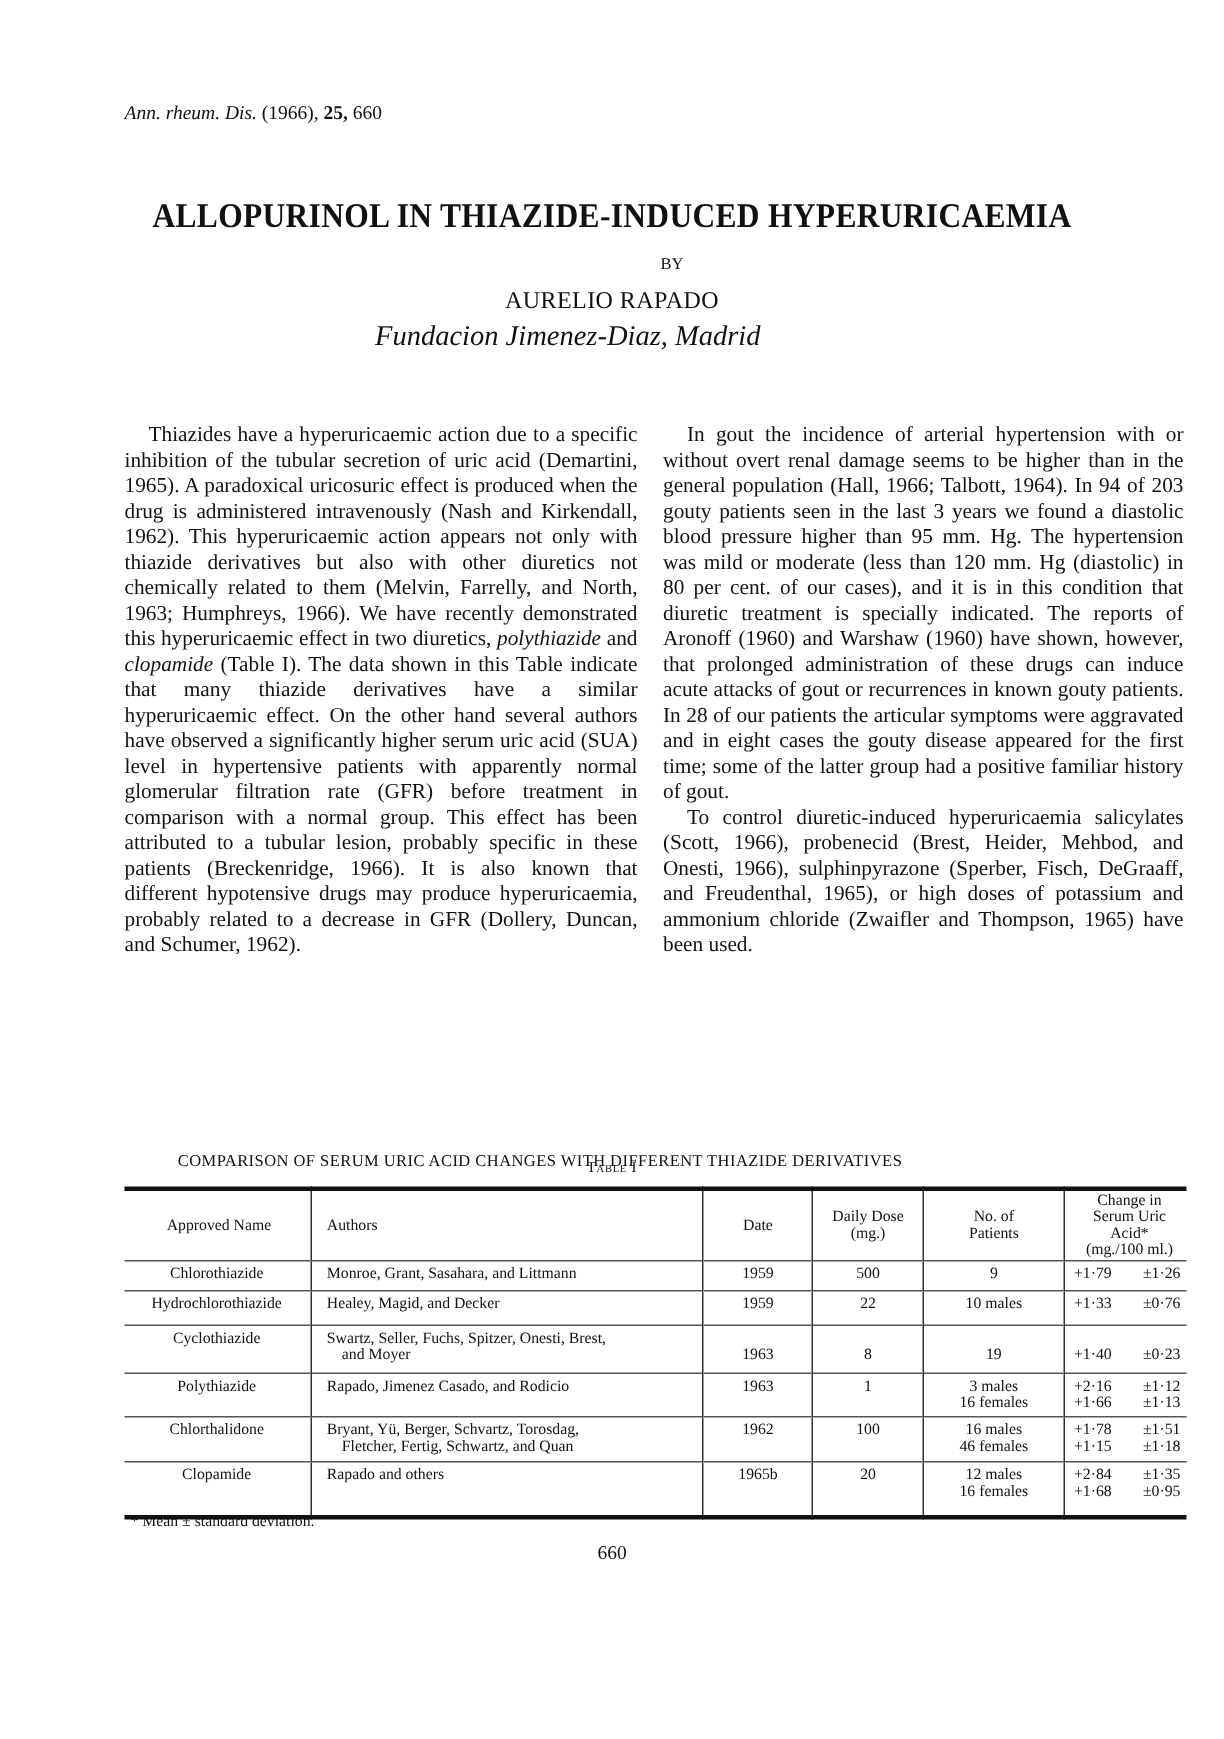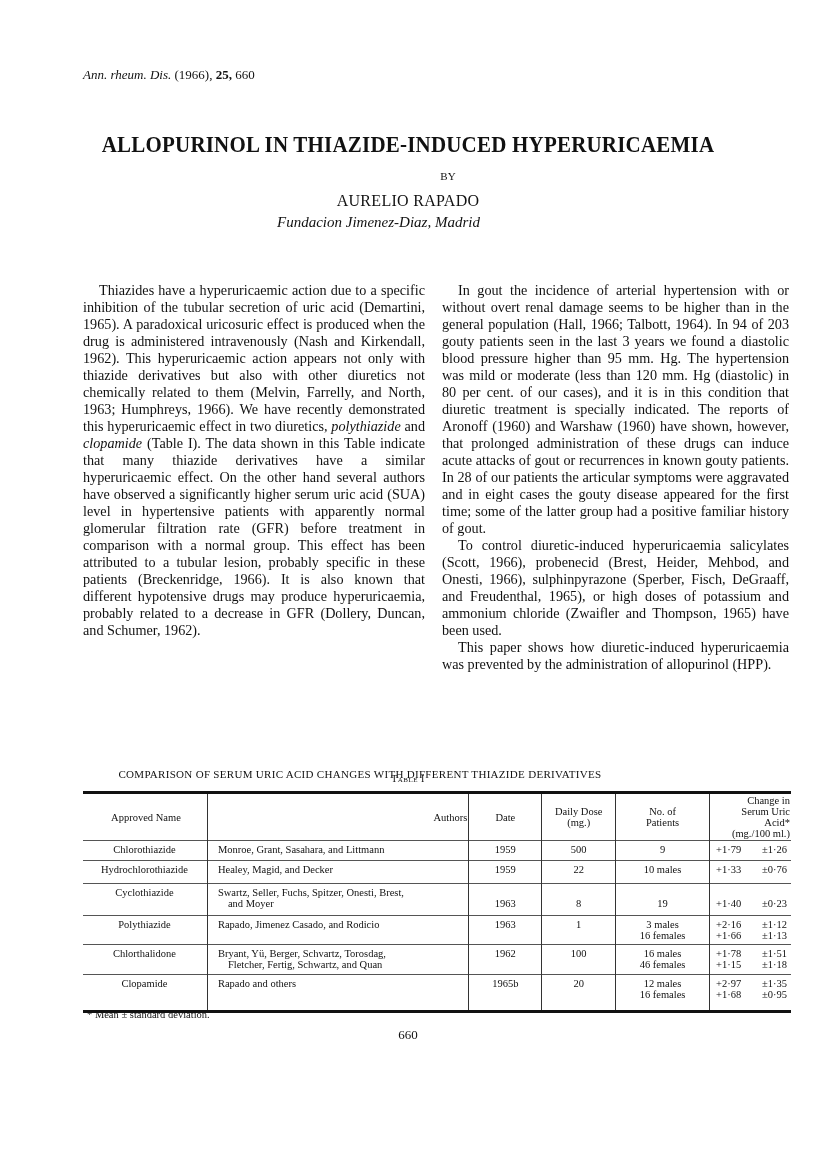--- a/index.html
+++ b/index.html
@@ -4,21 +4,21 @@
 <style>
   html, body { margin: 0; padding: 0; background: #ffffff; }
   body { width: 816px; height: 1159px; position: relative; overflow: hidden; color: #111; font-family: "Liberation Serif", serif; }
   .abs { position: absolute; }
   #citation { left: 83px; top: 67px; font-size: 13px; font-style: italic; white-space: nowrap; }
   #citation .bold { font-weight: bold; font-style: normal; }
   #citation .up { font-style: normal; }
   #title { left: 0; width: 816px; top: 132px; text-align: center; font-size: 21px; font-weight: bold; letter-spacing: 0.2px; transform: scaleY(1.1); }
   #by { left: 0; width: 816px; top: 170px; text-align: center; font-size: 11px; margin-left: 40px; }
   #author { left: 0; width: 816px; top: 192px; text-align: center; font-size: 16px; letter-spacing: 0.3px; }
-  #affil { left: 0; width: 757px; top: 214px; text-align: center; font-size: 15px; font-style: italic; }
+  #affil { left: 0; width: 757px; top: 214px; text-align: center; font-size: 19px; font-style: italic; }
 
   .col { position: absolute; font-size: 14.2px; line-height: 17px; text-align: justify; }
   #colL { left: 83px; top: 282px; width: 342px; }
   #colR { left: 442px; top: 282px; width: 347px; }
   .col p { margin: 0; text-indent: 16px; }
   .col p:last-child::after { content: ""; }
 
   #tcap { left: 0; width: 816px; top: 753px; text-align: center; font-size: 10px; font-variant: small-caps; letter-spacing: 0.5px; margin-top: 20px; }
   #tsub { left: 0; width: 720px; top: 768px; text-align: center; font-size: 11px; letter-spacing: 0.3px; }
 
@@ -58,36 +58,35 @@
 <div id="author" class="abs">AURELIO RAPADO</div>
 <div id="affil" class="abs">Fundacion Jimenez-Diaz, Madrid</div>
 
 <div id="colL" class="col">
   <p><span>Thiazides have a hyperuricaemic action due to a specific inhibition of the tubular secretion of uric acid (Demartini, 1965).  A paradoxical uricosuric effect is produced when the drug is administered intravenously (Nash and Kirkendall, 1962).  This hyperuricaemic action appears not only with thiazide derivatives but also with other diuretics not chemically related to them (Melvin, Farrelly, and North, 1963; Humphreys, 1966).  We have recently demonstrated this hyperuricaemic effect in two diuretics, </span><i>polythiazide</i><span> and </span><i>clopamide</i><span> (Table I).  The data shown in this Table indicate that many thiazide derivatives have a similar hyperuricaemic effect. On the other hand several authors have observed a significantly higher serum uric acid (SUA) level in hypertensive patients with apparently normal glomerular filtration rate (GFR) before treatment in comparison with a normal group.  This effect has been attributed to a tubular lesion, probably specific in these patients (Breckenridge, 1966).  It is also known that different hypotensive drugs may produce hyperuricaemia, probably related to a decrease in GFR (Dollery, Duncan, and Schumer, 1962).</span></p>
 </div>
 
 <div id="colR" class="col">
   <p>In gout the incidence of arterial hypertension with or without overt renal damage seems to be higher than in the general population (Hall, 1966; Talbott, 1964).  In 94 of 203 gouty patients seen in the last 3 years we found a diastolic blood pressure higher than 95 mm. Hg. The hypertension was mild or moderate (less than 120 mm. Hg (diastolic) in 80 per cent. of our cases), and it is in this condition that diuretic treatment is specially indicated.  The reports of Aronoff (1960) and Warshaw (1960) have shown, however, that prolonged administration of these drugs can induce acute attacks of gout or recurrences in known gouty patients.  In 28 of our patients the articular symptoms were aggravated and in eight cases the gouty disease appeared for the first time; some of the latter group had a positive familiar history of gout.</p>
   <p>To control diuretic-induced hyperuricaemia salicylates (Scott, 1966), probenecid (Brest, Heider, Mehbod, and Onesti, 1966), sulphinpyrazone (Sperber, Fisch, DeGraaff, and Freudenthal, 1965), or high doses of potassium and ammonium chloride (Zwaifler and Thompson, 1965) have been used.</p>
-  <p>This paper shows how diuretic-induced hyperuricaemia was prevented by the administration of allopurinol (HPP).</p>
 </div>
 
 <div id="tcap" class="abs">Table I</div>
 <div id="tsub" class="abs">COMPARISON OF SERUM URIC ACID CHANGES WITH DIFFERENT THIAZIDE DERIVATIVES</div>
 
 <div id="table" class="abs">
   <table>
     <thead>
       <tr>
         <th class="c-name" style="text-align:center">Approved Name</th>
-        <th class="c-auth" style="text-align:right">Authors</th>
+        <th class="c-auth" style="text-align:left">Authors</th>
         <th class="c-date">Date</th>
         <th class="c-dose"><span>Daily Dose</span><br><span>(mg.)</span></th>
         <th class="c-pat"><span>No. of</span><br><span>Patients</span></th>
-        <th class="c-chg" style="text-align:right"><span>Change in</span><br><span>Serum Uric Acid*</span><br><span>(mg./100 ml.)</span></th>
+        <th class="c-chg" style="text-align:center"><span>Change in</span><br><span>Serum Uric Acid*</span><br><span>(mg./100 ml.)</span></th>
       </tr>
     </thead>
     <tbody id="tbody">
         <tr>
           <td class="c-name" style="height:14px"><span>Chlorothiazide</span></td>
           <td class="c-auth"><span>Monroe, Grant, Sasahara, and Littmann</span><span class="cont"></span></td>
           <td class="c-date"><span>1959</span></td>
           <td class="c-dose"><span>500</span></td>
           <td class="c-pat">
             <span class="pat-line">9</span>
@@ -188,21 +187,21 @@
           <td class="c-name" style="height:30px"><span>Clopamide</span></td>
           <td class="c-auth"><span>Rapado and others</span><span class="cont"></span></td>
           <td class="c-date"><span>1965b</span></td>
           <td class="c-dose"><span>20</span></td>
           <td class="c-pat">
             <span class="pat-line">12 males</span>
             <span class="pat-line">16 females</span>
           </td>
           <td class="c-chg">
             <div class="chg-line">
-              <span>+2·97</span>
+              <span>+2·84</span>
               <span>±1·35</span>
             </div>
             <div class="chg-line">
               <span>+1·68</span>
               <span>±0·95</span>
             </div>
           </td>
         </tr>
       </tbody>
   </table>

